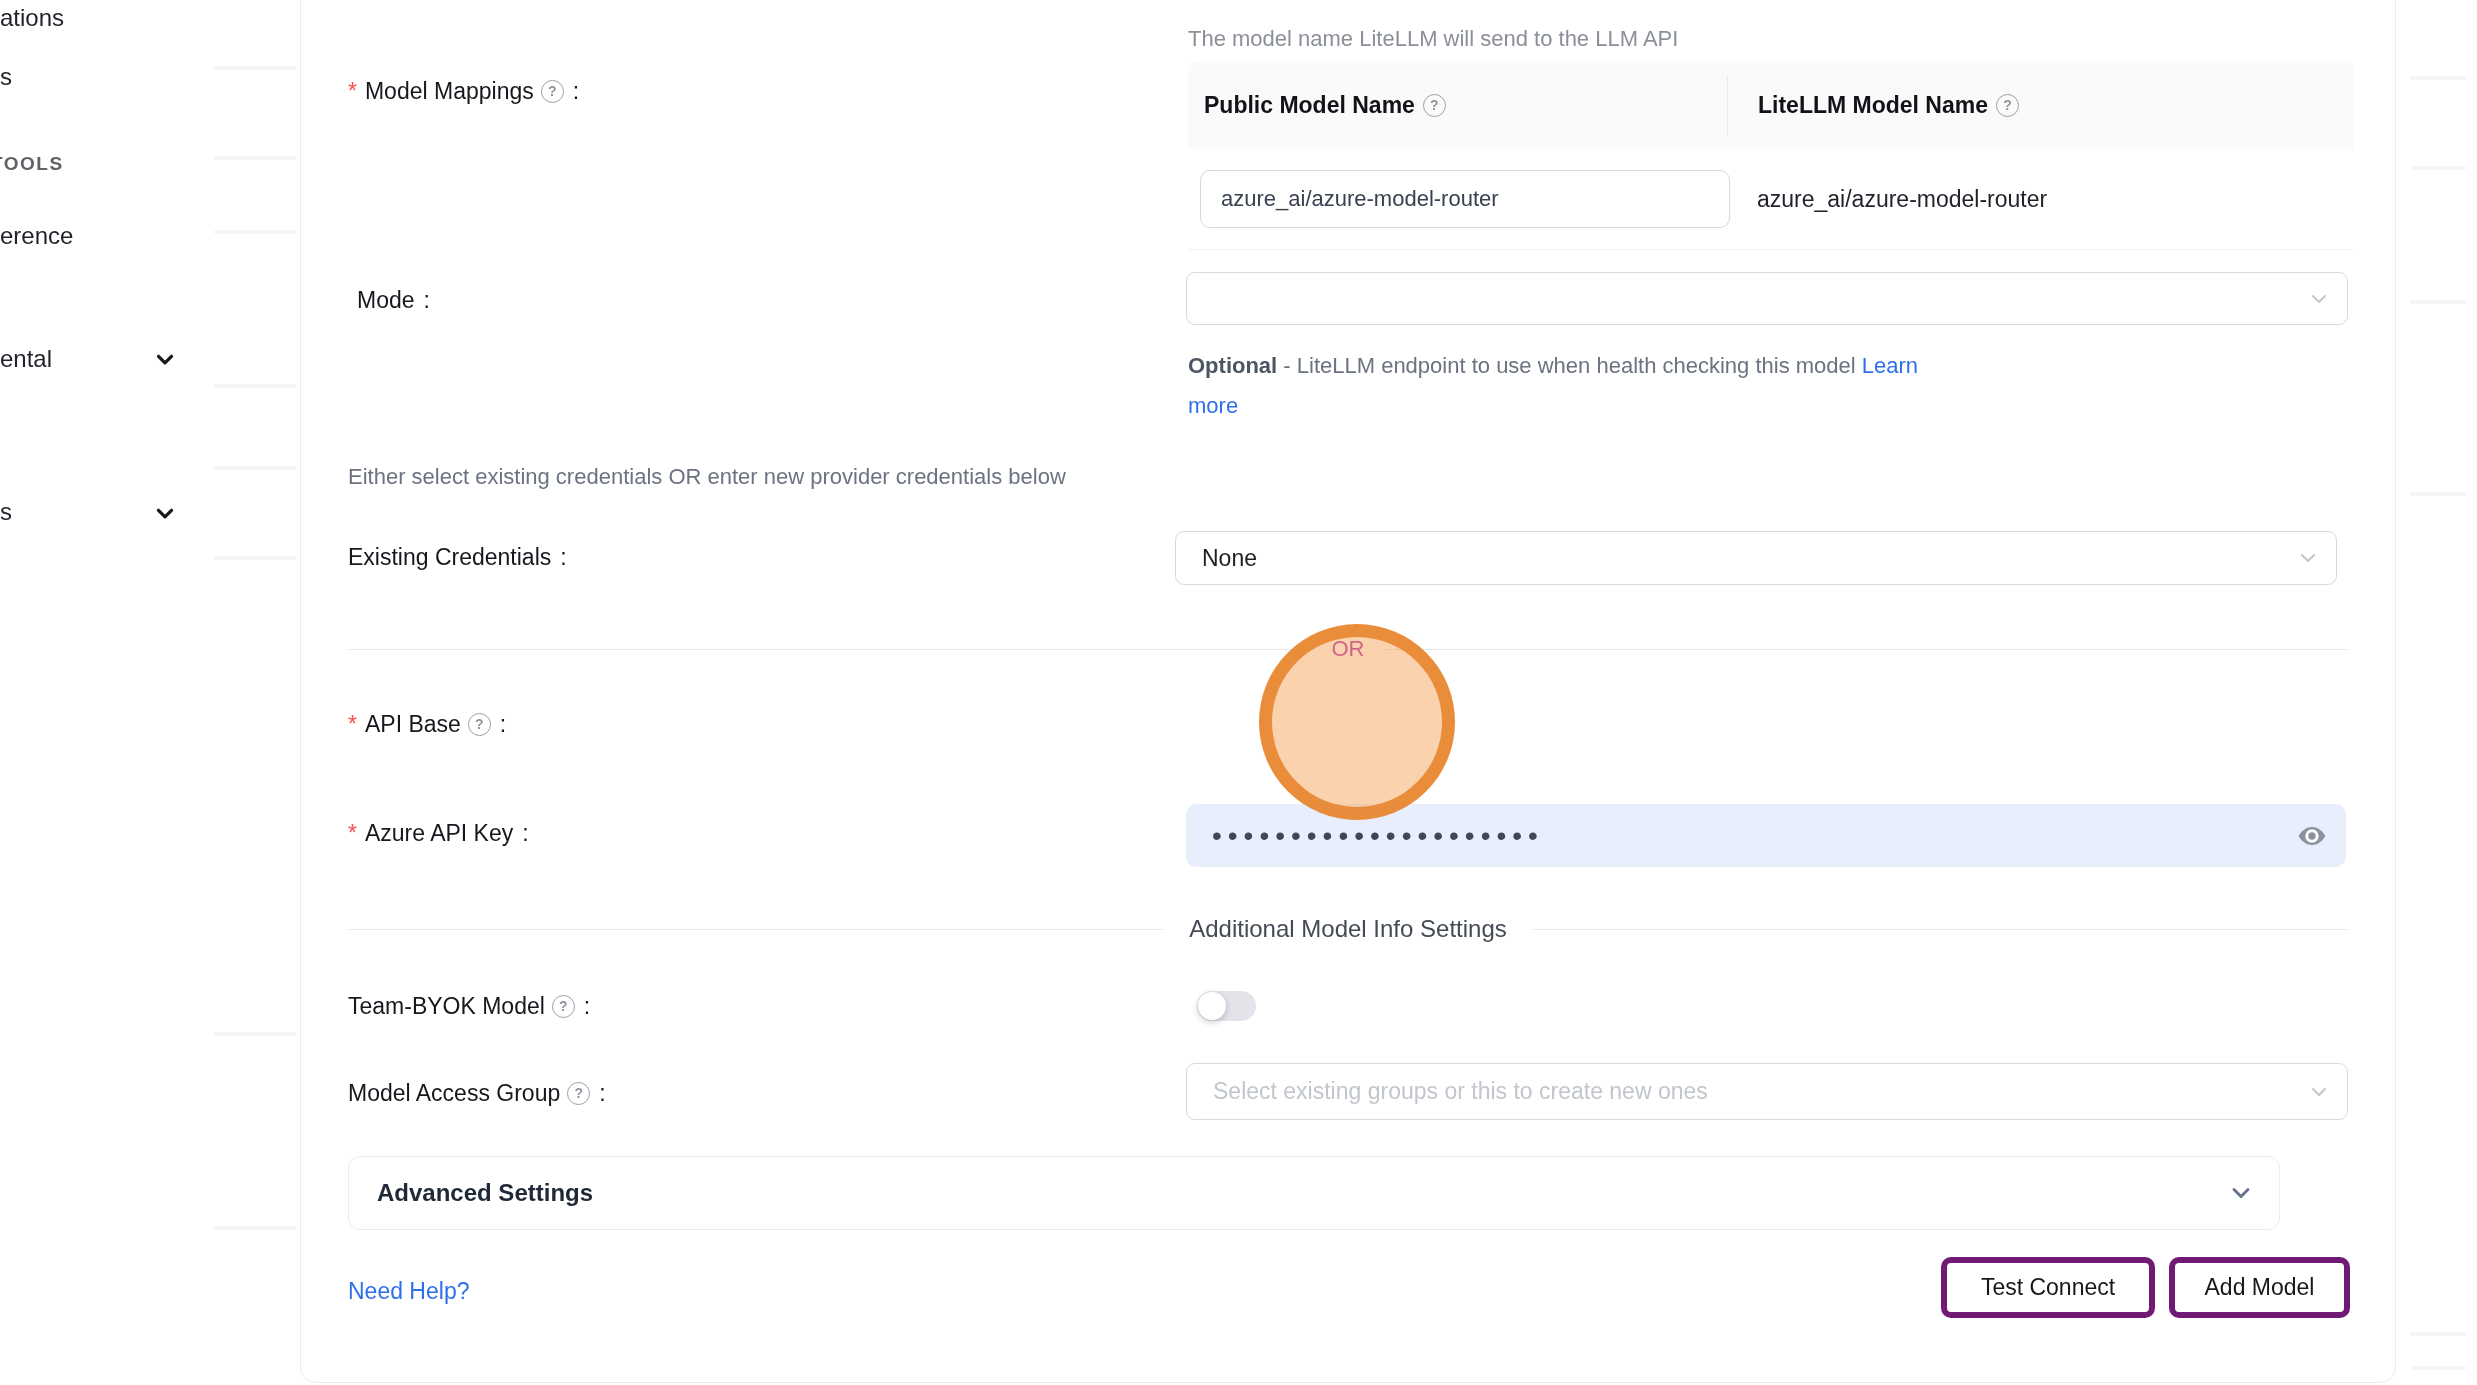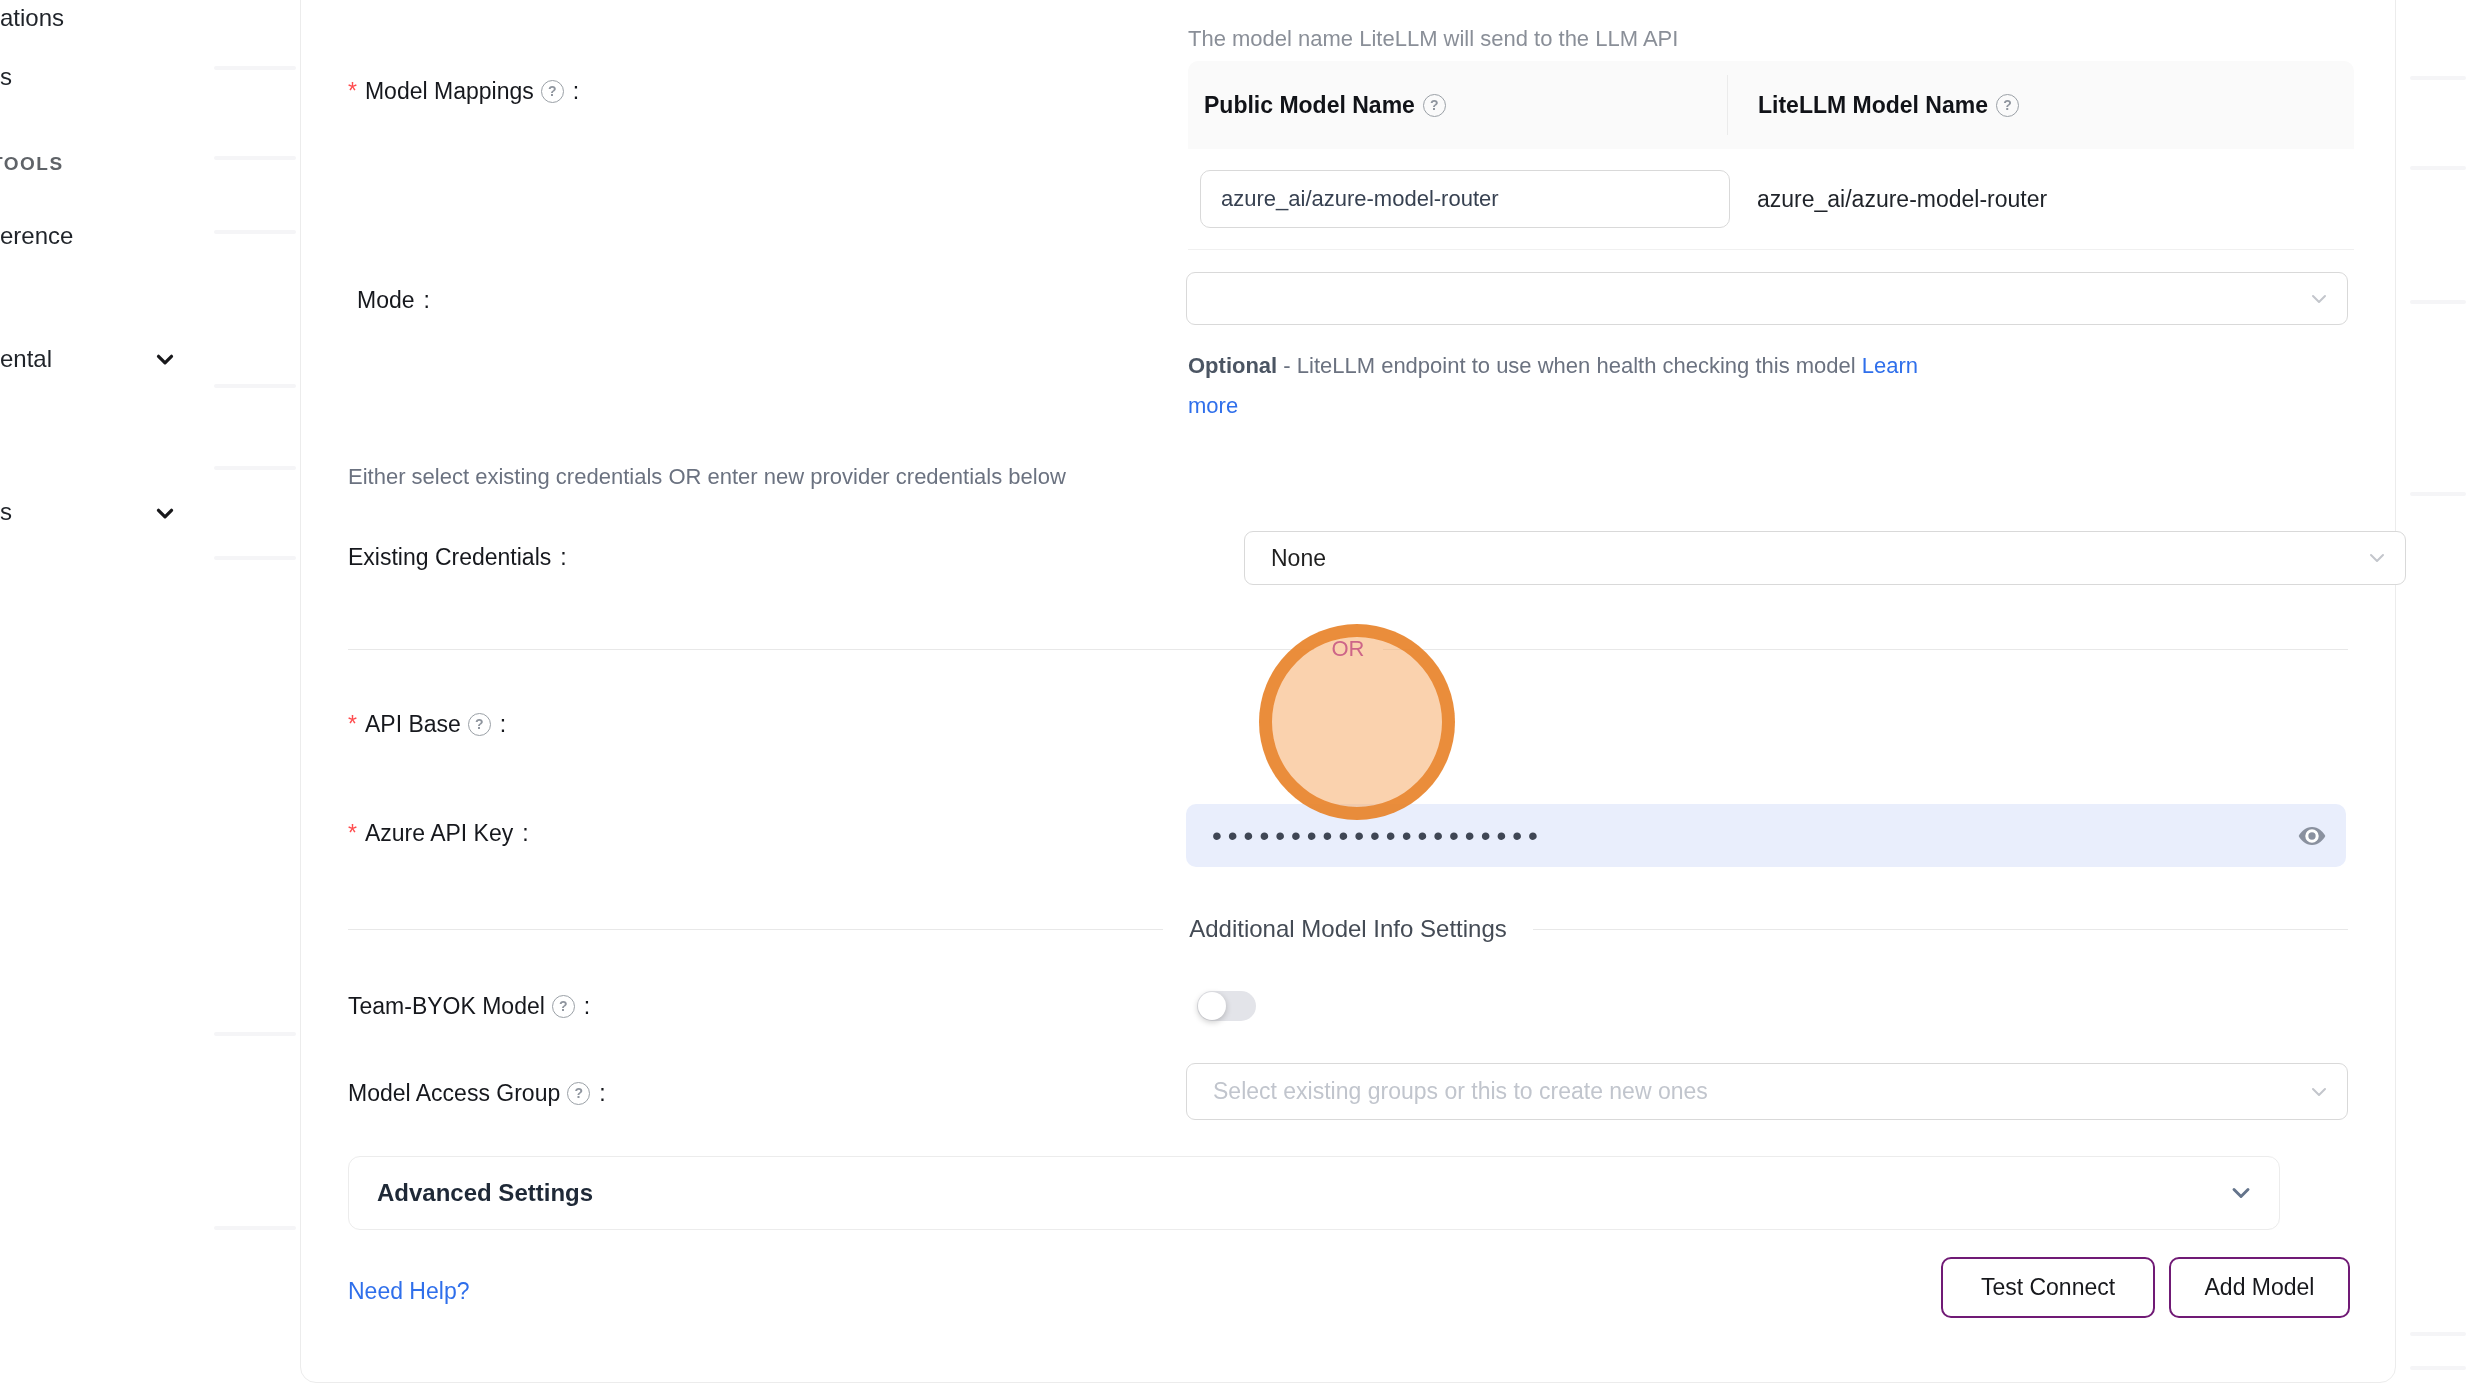--- a/index.html
+++ b/index.html
@@ -66,21 +66,21 @@
   .toggle{position:absolute;left:1197px;top:991px;width:59px;height:30px;border-radius:15px;background:#e3e4e9;cursor:pointer;}
   .toggle .knob{position:absolute;left:1px;top:1px;width:28px;height:28px;border-radius:50%;background:#fff;
                 box-shadow:0 2px 6px rgba(0,0,0,0.22);}
 
   
   .adv-panel{position:absolute;left:348px;top:1156px;width:1932px;height:74px;border:1px solid #ececec;border-radius:12px;
              background:#fff;display:flex;align-items:center;box-sizing:border-box;cursor:pointer;}
   .adv-panel .txt{padding-left:28px;font-size:24px;font-weight:700;color:#1f2937;}
   .adv-panel .chev{position:absolute;right:24px;top:50%;transform:translateY(-50%);display:flex;}
   .need-help{position:absolute;left:348px;top:1278px;font-size:23px;color:#2f6feb;text-decoration:none;cursor:pointer;}
-  .btn{position:absolute;display:flex;align-items:center;justify-content:center;background:#fff;border:2px solid #701a75;
+  .btn{position:absolute;display:flex;align-items:center;justify-content:center;background:#fff;border:6px solid #701a75;
        border-radius:10px;font-size:23px;color:#17181c;cursor:pointer;font-family:inherit;}
 
   
   .click-circle{position:absolute;left:1259px;top:624px;width:196px;height:196px;border-radius:50%;
                 border:13px solid rgba(230,126,34,0.82);background:rgba(246,168,100,0.52);
                 box-sizing:border-box;z-index:50;pointer-events:none;}
 </style>
 </head>
 <body>
 
@@ -166,21 +166,21 @@
   <div class="mode-help">
     <b>Optional</b><span> - LiteLLM endpoint to use when health checking this model </span><a><span>Learn</span><br><span>more</span></a>
   </div>
 
   <div class="help-text" style="left:348px;top:462px;color:#6b7280;">Either select existing credentials OR enter new provider credentials below</div>
 
   <div class="label-row" style="left:348px;top:541px;">
     <span>Existing Credentials</span>
     <span class="colon">:</span>
   </div>
-  <div class="select" style="left:1244px;top:531px;width:1162px;height:54px;">
+  <div class="select" style="left:1175px;top:531px;width:1162px;height:54px;">
     <span>None</span>
     <span class="chev">
       <svg width="24" height="24" viewBox="0 0 24 24" fill="none">
           <path d="M6 9l6 6 6-6" stroke="#c3c6cc" stroke-width="2" stroke-linecap="round" stroke-linejoin="round"></path>
         </svg>
     </span>
   </div>
 
   <div class="or-divider">
     <span class="line"></span>

